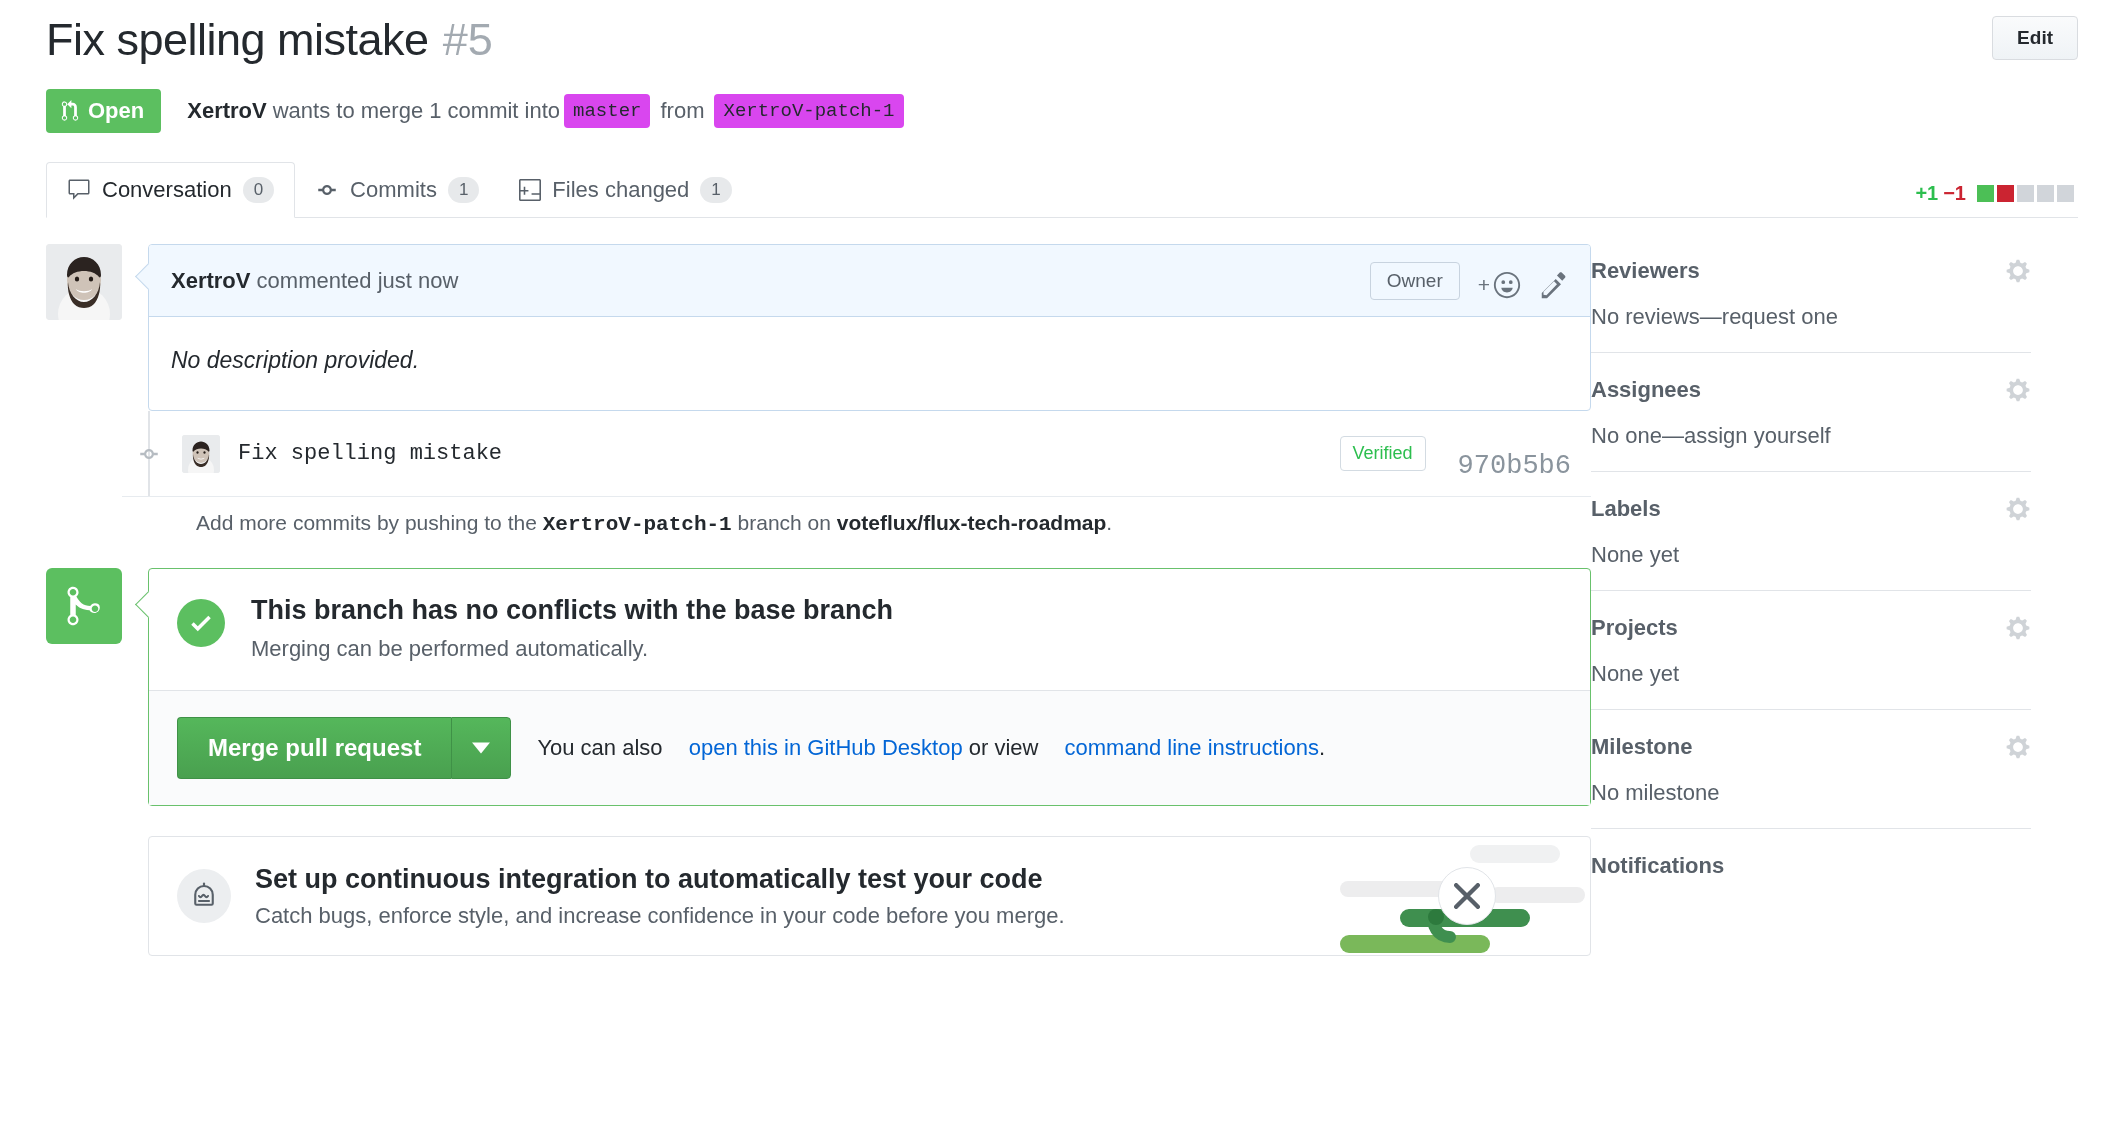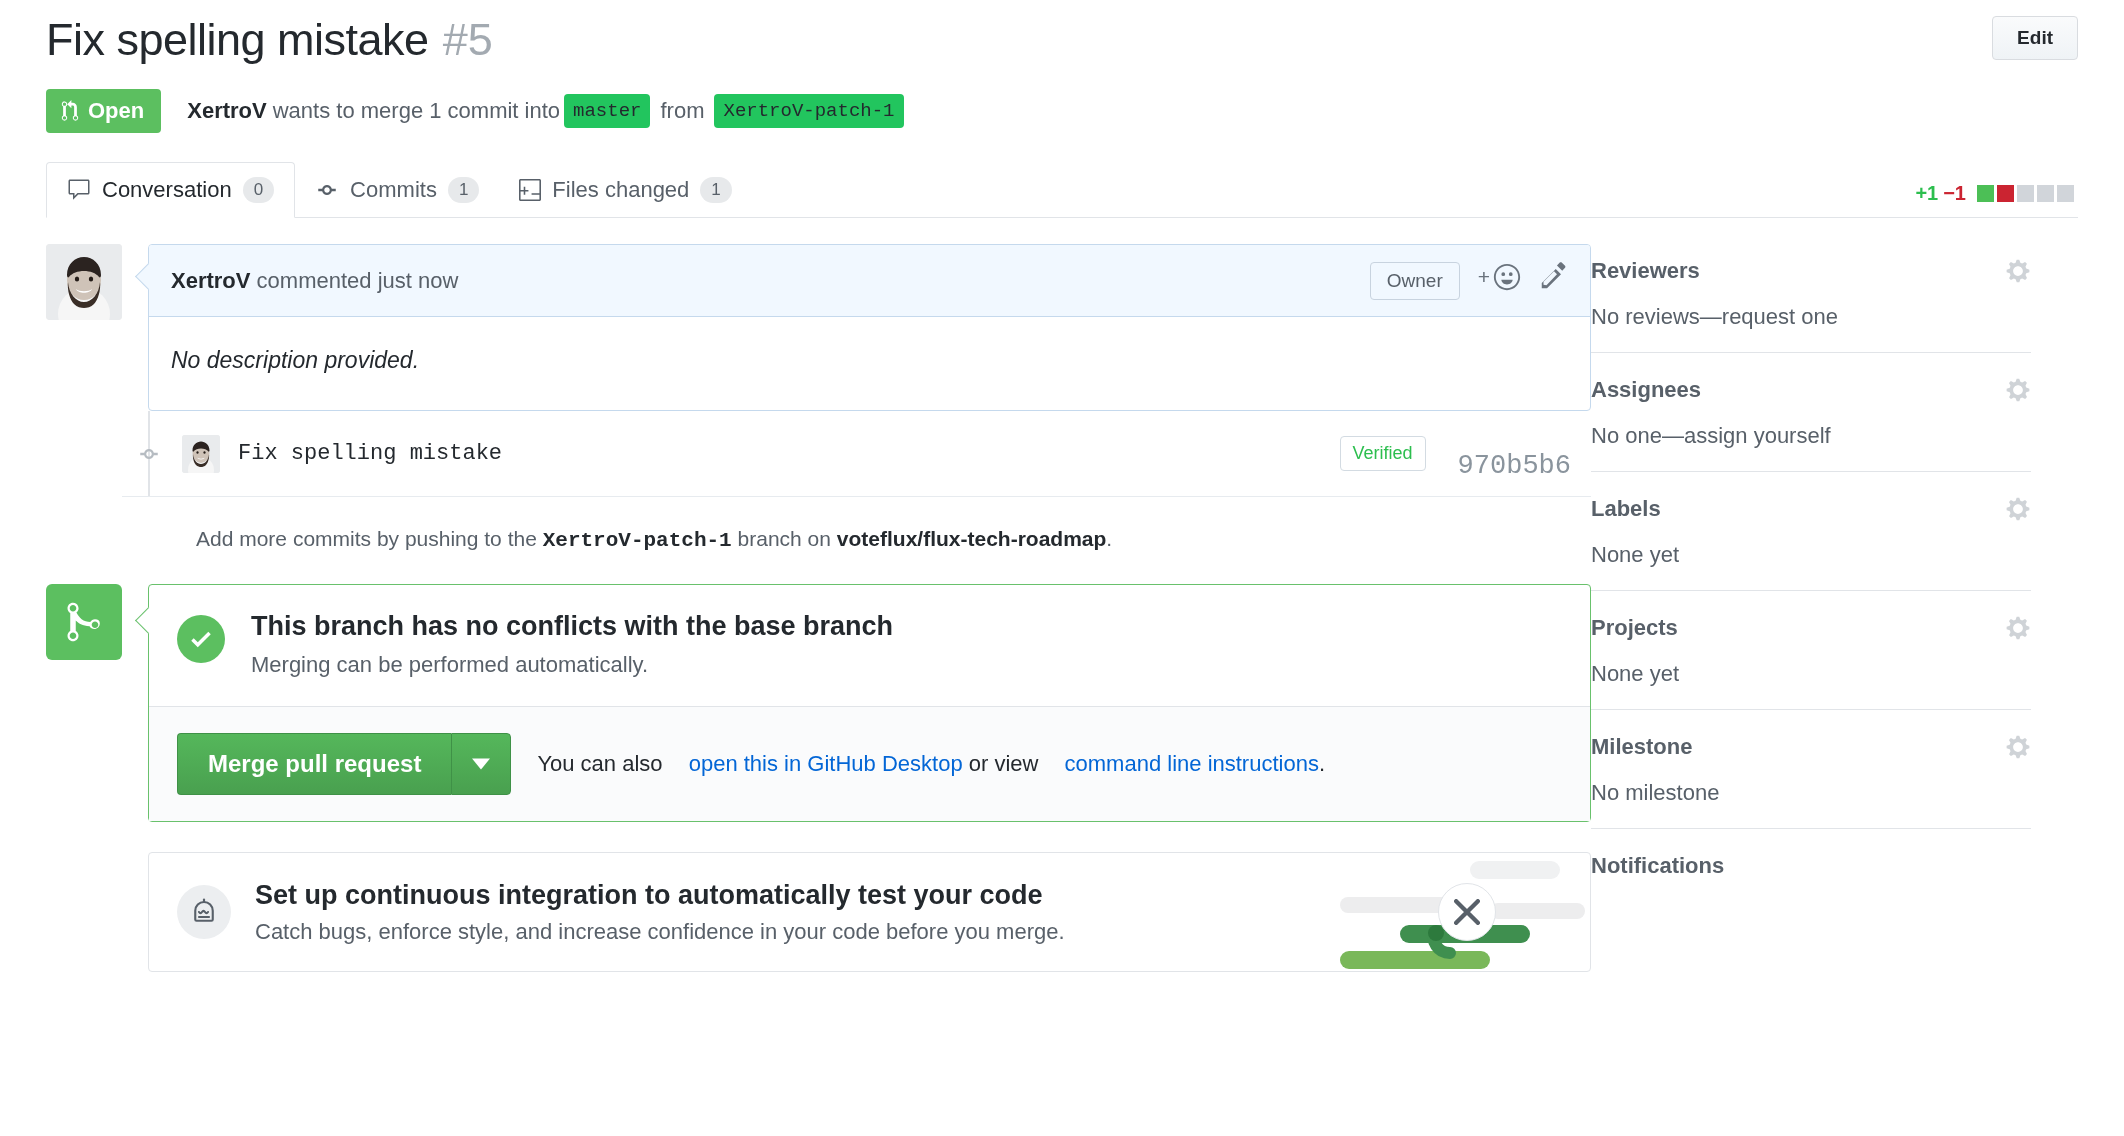--- a/index.html
+++ b/index.html
@@ -35,21 +35,21 @@
     padding: 9px 17px 9px 14px; font-size: 22px; font-weight: bold;
   }
   .state-badge svg { display: block; }
   .subhead-text {
     margin-left: 26px; font-size: 22px; color: #586069;
     display: flex; align-items: center; flex-wrap: wrap; line-height: 1.3;
   }
   .subhead-text b { color: #24292e; font-weight: bold; margin-right: 6px; }
   .subhead-text .sp { margin: 0 6px; }
   .branch-chip {
-    background: #22c55e; color: #24292e; border-radius: 4px;
+    background: #d946ef; color: #24292e; border-radius: 4px;
     font-family: "Liberation Mono", monospace; font-size: 19px;
     padding: 5px 9px; margin: 0 4px;
   }
 
   
   .tabs-wrap {
     margin-top: 29px; border-bottom: 1px solid #e1e4e8;
     display: flex; align-items: flex-end; position: relative; height: 56px;
   }
   .tab {
@@ -101,21 +101,21 @@
     border-left: 1px solid #c5d9ed; border-bottom: 1px solid #c5d9ed;
     transform: rotate(45deg);
   }
   .comment-head {
     background: #f1f8ff; border-bottom: 1px solid #c5d9ed;
     border-radius: 3px 3px 0 0;
     display: flex; align-items: center; padding: 0 22px; height: 72px;
   }
   .comment-head-text { font-size: 22px; color: #586069; }
   .comment-head-text b { color: #24292e; font-weight: bold; }
-  .head-actions { margin-left: auto; display: flex; align-items: flex-start; gap: 18px; }
+  .head-actions { margin-left: auto; display: flex; align-items: flex-end; gap: 18px; }
   .owner-badge {
     border: 1px solid #c8d3df; border-radius: 4px; color: #586069;
     font-size: 19px; padding: 7px 16px; background: #f1f8ff;
   }
   .icon-btn { color: #6a737d; cursor: pointer; display: flex; align-items: center; }
   .plus-emoji { display: flex; align-items: center; gap: 2px; font-size: 21px; color: #6a737d; }
   .comment-body {
     padding: 30px 22px 36px 22px; font-size: 23px; font-style: italic; color: #24292e;
   }
 
@@ -143,21 +143,21 @@
   .commit-right { margin-left: auto; display: flex; align-items: center; gap: 32px; padding-right: 20px;}
   .verified-badge {
     border: 1px solid #d3dbe2; border-radius: 4px; color: #2cbe4e;
     font-size: 18px; padding: 6px 12px; background: #fff;
   }
   .sha {
     font-family: "Liberation Mono", monospace; font-size: 27px; color: #8a949d; margin-top: 25px;
   }
 
   .push-note {
-    margin-left: 150px; margin-top: 30px; font-size: 21px; color: #586069;
+    margin-left: 150px; margin-top: 14px; font-size: 21px; color: #586069;
   }
   .push-note b.mono {
     font-family: "Liberation Mono", monospace; color: #24292e; font-weight: bold;
   }
   .push-note b { color: #24292e; font-weight: bold; }
 
   
   .merge-area { display: flex; align-items: flex-start; margin-top: 32px; }
   .merge-icon {
     width: 76px; height: 76px; background: #5cbf60; border-radius: 6px;

